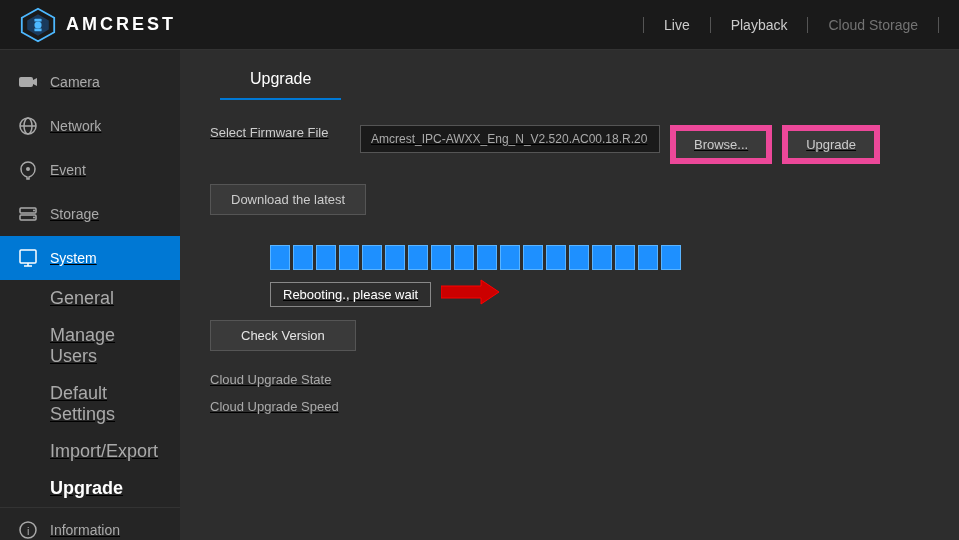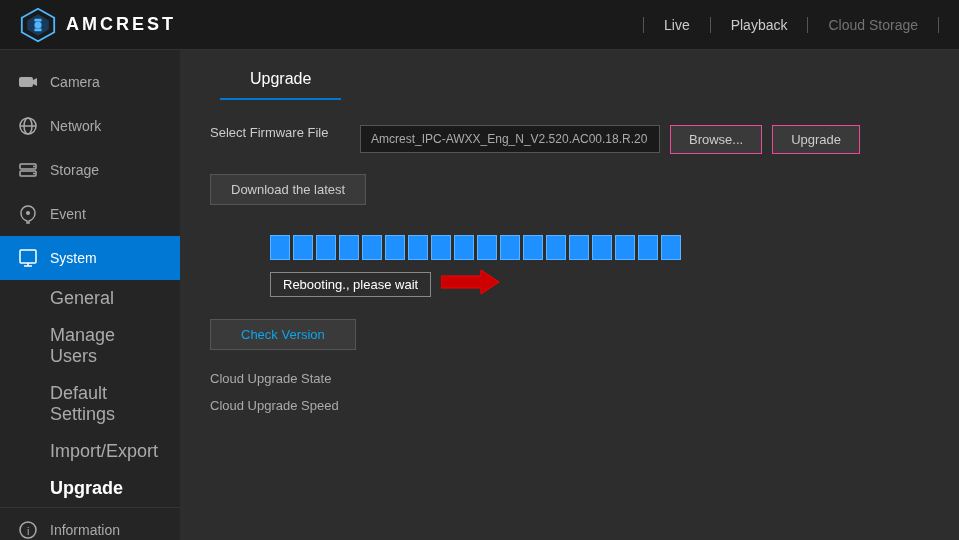--- a/index.html
+++ b/index.html
@@ -44,20 +44,21 @@
       border-left: 1px solid #555;
     }
     .nav-link:last-child { border-right: 1px solid #555; }
     .nav-link.active { color: #737373; }
 
     
     .main-layout {
       display: flex;
       flex: 1;
       overflow: hidden;
+      text-decoration: underline;
     }
 
     
     .sidebar {
       width: 180px;
       background: #252525;
       display: flex;
       flex-direction: column;
       padding-top: 10px;
     }
@@ -135,21 +136,21 @@
     .firmware-input {
       background: #1a1a1a;
       border: 1px solid #555;
       color: #aaaaaa;
       font-size: 12px;
       padding: 6px 10px;
       width: 300px;
     }
     .btn {
       background: #3a3a3a;
-      border: 1px solid #ec4899;
+      border: 6px solid #ec4899;
       color: #cccccc;
       font-size: 13px;
       padding: 6px 18px;
       cursor: pointer;
       white-space: nowrap;
     }
     .btn-upgrade {
       background: #3a3a3a;
     }
 
@@ -202,26 +203,25 @@
 
     
     .red-arrow {
       display: inline-block;
     }
 
     
     .check-version-btn {
       background: #3a3a3a;
       border: 1px solid #555;
-      color: #0ea5e9;
+      color: #e5e5e5;
       font-size: 13px;
       padding: 7px 30px;
       cursor: pointer;
       margin-bottom: 15px;
-      margin-top: 9px;
     }
 
     .info-row {
       color: #aaaaaa;
       font-size: 13px;
       padding: 6px 0;
     }
   </style>
 </head>
 <body>
@@ -265,37 +265,37 @@
             <ellipse cx="10" cy="10" rx="4" ry="8" fill="none" stroke="#aaa" stroke-width="1.5"></ellipse>
             <line x1="2" y1="10" x2="18" y2="10" stroke="#aaa" stroke-width="1.5"></line>
           </svg>
       </span>
       <span>Network</span>
     </div>
 
     <div class="sidebar-item">
       <span class="sidebar-icon">
         <svg width="20" height="20" viewBox="0 0 20 20">
+            <path d="M10 2 C6 2 3 5 3 9 C3 13 6 16 9 17 L9 19 L11 19 L11 17 C14 16 17 13 17 9 C17 5 14 2 10 2Z" fill="none" stroke="#aaa" stroke-width="1.5"></path>
+            <circle cx="10" cy="9" r="2" fill="#aaa"></circle>
+          </svg>
+      </span>
+      <span>Event</span>
+    </div>
+
+    <div class="sidebar-item">
+      <span class="sidebar-icon">
+        <svg width="20" height="20" viewBox="0 0 20 20">
             <rect x="2" y="4" width="16" height="5" rx="1" fill="none" stroke="#aaa" stroke-width="1.5"></rect>
             <rect x="2" y="11" width="16" height="5" rx="1" fill="none" stroke="#aaa" stroke-width="1.5"></rect>
             <circle cx="16" cy="6.5" r="1" fill="#aaa"></circle>
             <circle cx="16" cy="13.5" r="1" fill="#aaa"></circle>
           </svg>
       </span>
       <span>Storage</span>
-    </div>
-
-    <div class="sidebar-item">
-      <span class="sidebar-icon">
-        <svg width="20" height="20" viewBox="0 0 20 20">
-            <path d="M10 2 C6 2 3 5 3 9 C3 13 6 16 9 17 L9 19 L11 19 L11 17 C14 16 17 13 17 9 C17 5 14 2 10 2Z" fill="none" stroke="#aaa" stroke-width="1.5"></path>
-            <circle cx="10" cy="9" r="2" fill="#aaa"></circle>
-          </svg>
-      </span>
-      <span>Event</span>
     </div>
 
     <div class="sidebar-item active">
       <span class="sidebar-icon">
         <svg width="20" height="20" viewBox="0 0 20 20">
             <rect x="2" y="2" width="16" height="13" rx="1" fill="none" stroke="#fff" stroke-width="1.5"></rect>
             <line x1="6" y1="18" x2="14" y2="18" stroke="#fff" stroke-width="1.5"></line>
             <line x1="10" y1="15" x2="10" y2="18" stroke="#fff" stroke-width="1.5"></line>
           </svg>
       </span>

